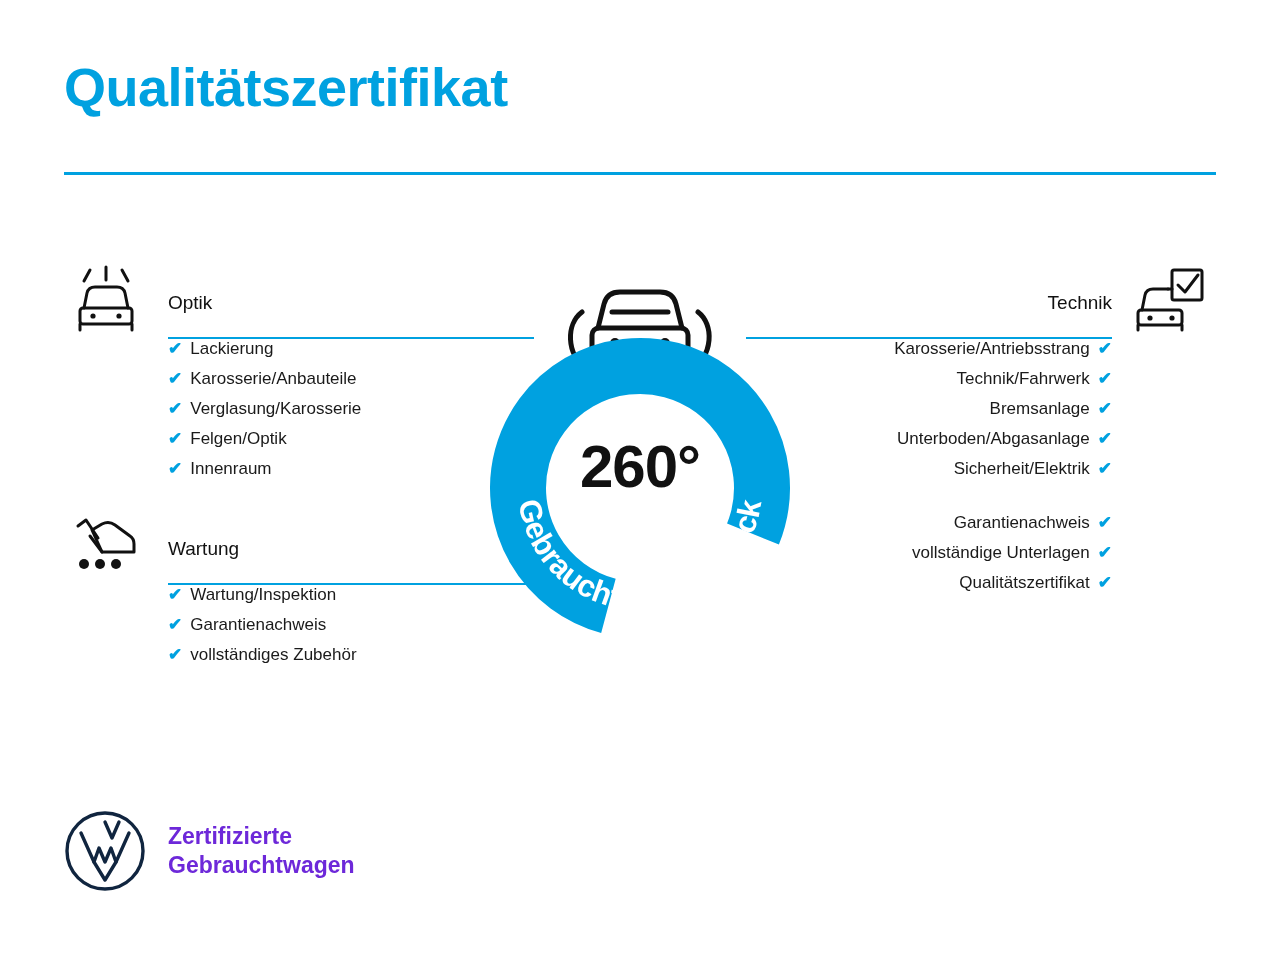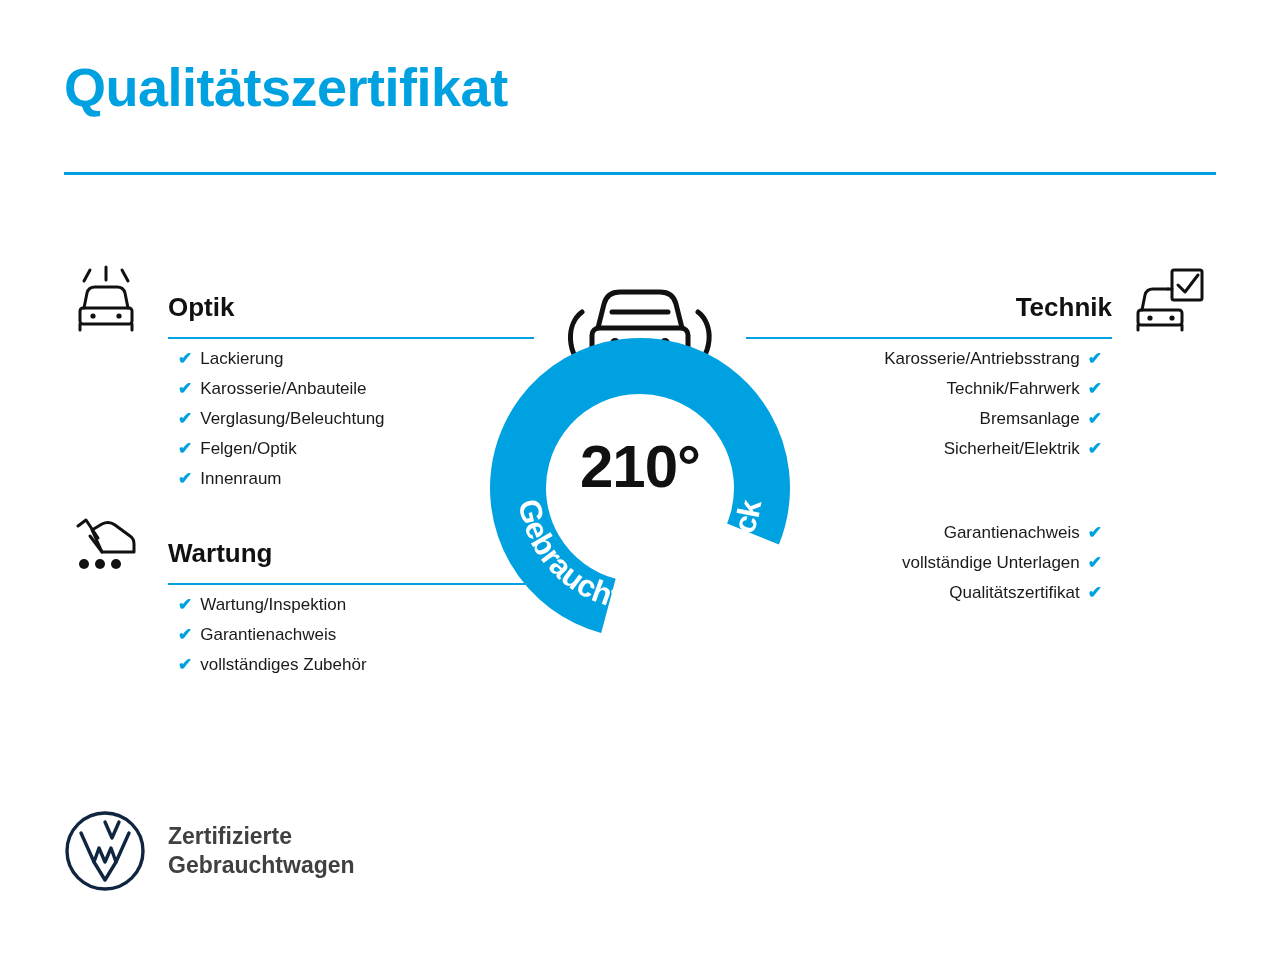--- a/index.html
+++ b/index.html
@@ -58,40 +58,40 @@
     display: flex;
     align-items: center;
     justify-content: center;
   }
   .block-left .block-icon  { left: 0; }
   .block-right .block-icon { right: 0; }
 
   .block-heading {
     position: absolute;
     top: 30px;
-    font-size: 26px;
-    font-weight: bold;
+    font-size: 19px;
+    font-weight: normal;
     color: #111;
     white-space: nowrap;
   }
   .block-left .block-heading  { left: 104px; }
   .block-right .block-heading { right: 104px; }
 
   .block-rule {
     position: absolute;
     top: 75px;
     height: 2px;
     background: #00a1e0;
   }
   .block-left .block-rule  { left: 104px; right: 0; }
   .block-right .block-rule { left: 0; right: 104px; }
 
   .block-list {
     list-style: none;
-    margin: 10px;
+    margin: 0;
     padding: 0;
     font-size: 17px;
     line-height: 30px;
   }
   .block-left .block-list {
     padding-left: 104px;
     text-align: left;
   }
   .block-right .block-list {
     padding-right: 104px;
@@ -139,21 +139,21 @@
   }
   .vw-logo {
     width: 82px;
     height: 82px;
   }
   .footer-text {
     margin-left: 22px;
     font-size: 23px;
     font-weight: bold;
     line-height: 29px;
-    color: #404040;
+    color: #6d28d9;
   }
 </style>
 </head>
 <body>
 
 <div class="page-title">Qualitätszertifikat</div>
 <div class="title-rule"></div>
 
 <div class="block block-left block-top">
   <div class="block-head">
@@ -169,21 +169,21 @@
         <line x1="12" y1="60" x2="12" y2="66"></line>
         <line x1="64" y1="60" x2="64" y2="66"></line>
       </svg>
     </div>
     <div class="block-heading">Optik</div>
     <div class="block-rule"></div>
   </div>
   <ul class="block-list">
     <li><span class="check">✔</span><span>Lackierung</span></li>
     <li><span class="check">✔</span><span>Karosserie/Anbauteile</span></li>
-    <li><span class="check">✔</span><span>Verglasung/Beleuchtung</span></li>
+    <li><span class="check">✔</span><span>Verglasung/Karosserie</span></li>
     <li><span class="check">✔</span><span>Felgen/Optik</span></li>
     <li><span class="check">✔</span><span>Innenraum</span></li>
   </ul>
 </div>
 
 <div class="block block-right block-top">
   <div class="block-head">
     <div class="block-icon">
       <svg width="88" height="72" viewBox="0 0 88 72" fill="none" stroke="#111" stroke-width="3" stroke-linecap="round" stroke-linejoin="round">
         <path d="M18 46 L21 31 C22 27 25 25 29 25 L44 25"></path>
@@ -197,20 +197,21 @@
         <polyline points="54,21 61,28 74,11"></polyline>
       </svg>
     </div>
     <div class="block-heading">Technik</div>
     <div class="block-rule"></div>
   </div>
   <ul class="block-list">
     <li><span>Karosserie/Antriebsstrang</span><span class="check">✔</span></li>
     <li><span>Technik/Fahrwerk</span><span class="check">✔</span></li>
     <li><span>Bremsanlage</span><span class="check">✔</span></li>
+    <li><span>Unterboden/Abgasanlage</span><span class="check">✔</span></li>
     <li><span>Sicherheit/Elektrik</span><span class="check">✔</span></li>
   </ul>
 </div>
 
 <div class="block block-left block-bottom">
   <div class="block-head">
     <div class="block-icon">
       <svg width="88" height="72" viewBox="0 0 88 72" fill="none" stroke="#111" stroke-width="3" stroke-linecap="round" stroke-linejoin="round">
         <path d="M10 16 L18 10 L30 28"></path>
         <path d="M24 20 L34 14 C38 12 43 12 47 15 L62 26 C65 28 66 31 66 34 L66 42 L34 42 Z"></path>
@@ -256,21 +257,21 @@
       <path d="M228 62 C244 74 244 106 220 120"></path>
       <polyline points="208,114 222,121 214,134"></polyline>
     </g>
 
     <circle cx="170" cy="238" r="122" fill="none" stroke="#00a1e0" stroke-width="56" stroke-dasharray="590 177" transform="rotate(105 170 238)"></circle>
 
     <text font-family="Liberation Sans, sans-serif" font-size="31" font-weight="bold" fill="#ffffff">
       <textPath href="#ringTextPath" startOffset="50%" text-anchor="middle" id="ringTextContent">Gebrauchtwagen-Check</textPath>
     </text>
   </svg>
-  <div class="badge-text-360">210°</div>
+  <div class="badge-text-360">260°</div>
 </div>
 
 <div class="footer">
   <div class="vw-logo">
     <svg width="82" height="82" viewBox="0 0 82 82" fill="none" stroke="#10253f" stroke-width="3.4" stroke-linejoin="round" stroke-linecap="round">
       <circle cx="41" cy="41" r="38"></circle>
       <path d="M41 12 L48 28 L55 12"></path>
       <path d="M17 23 L30 52 L35 38 L41 52 L47 38 L52 52 L65 23"></path>
       <path d="M30 52 L41 70 L52 52"></path>
     </svg>

